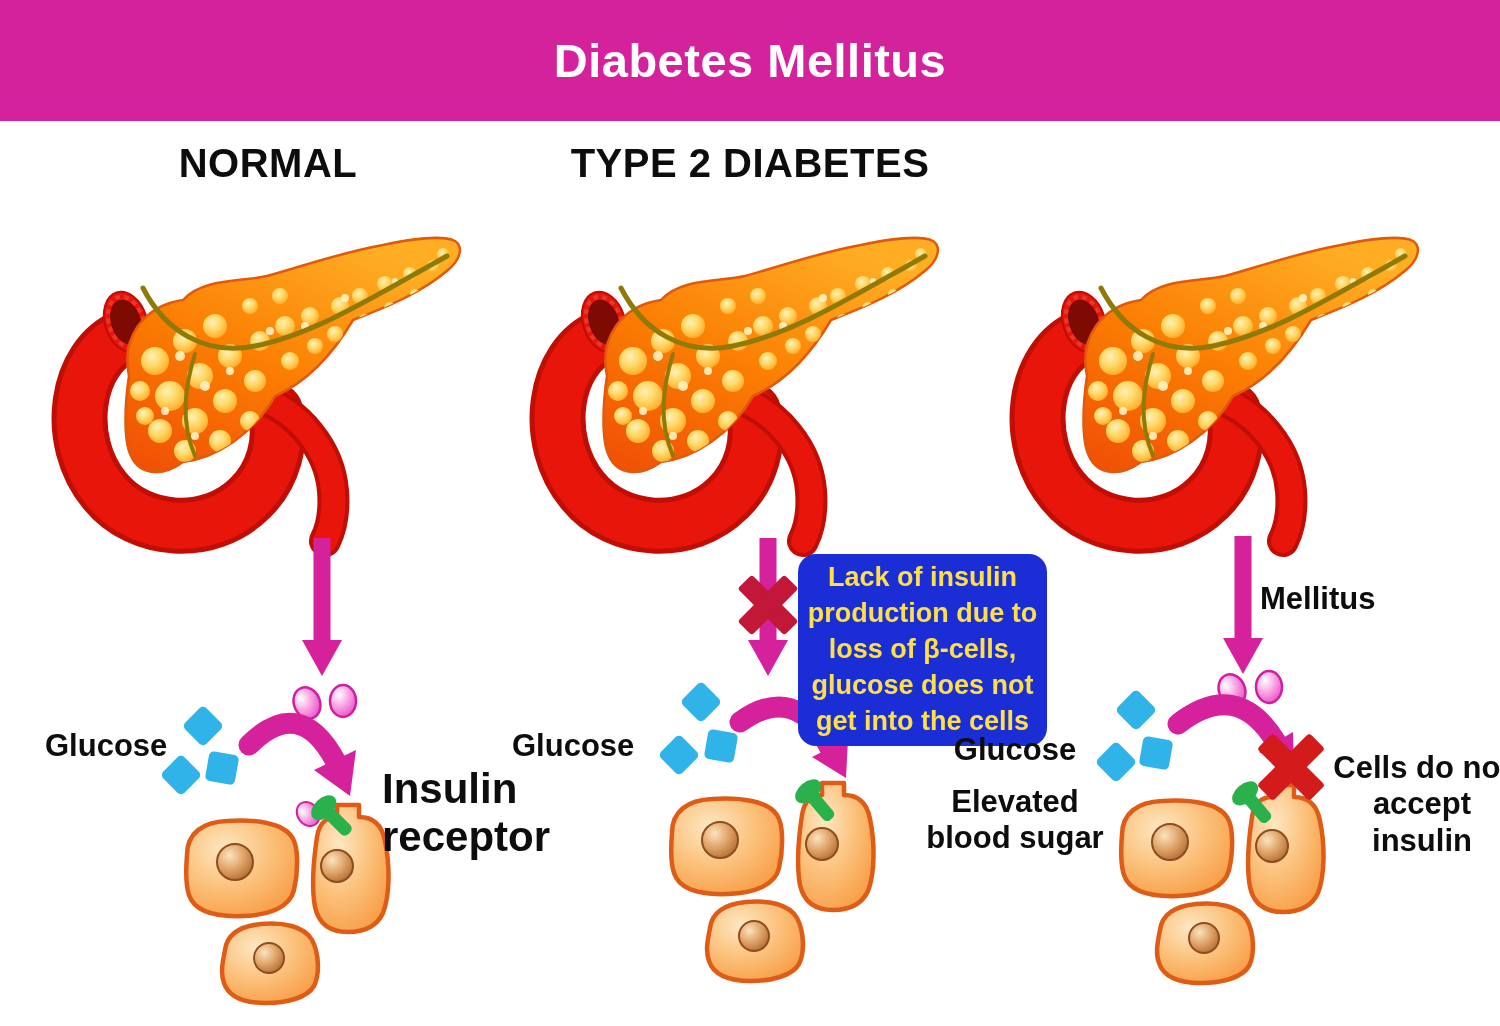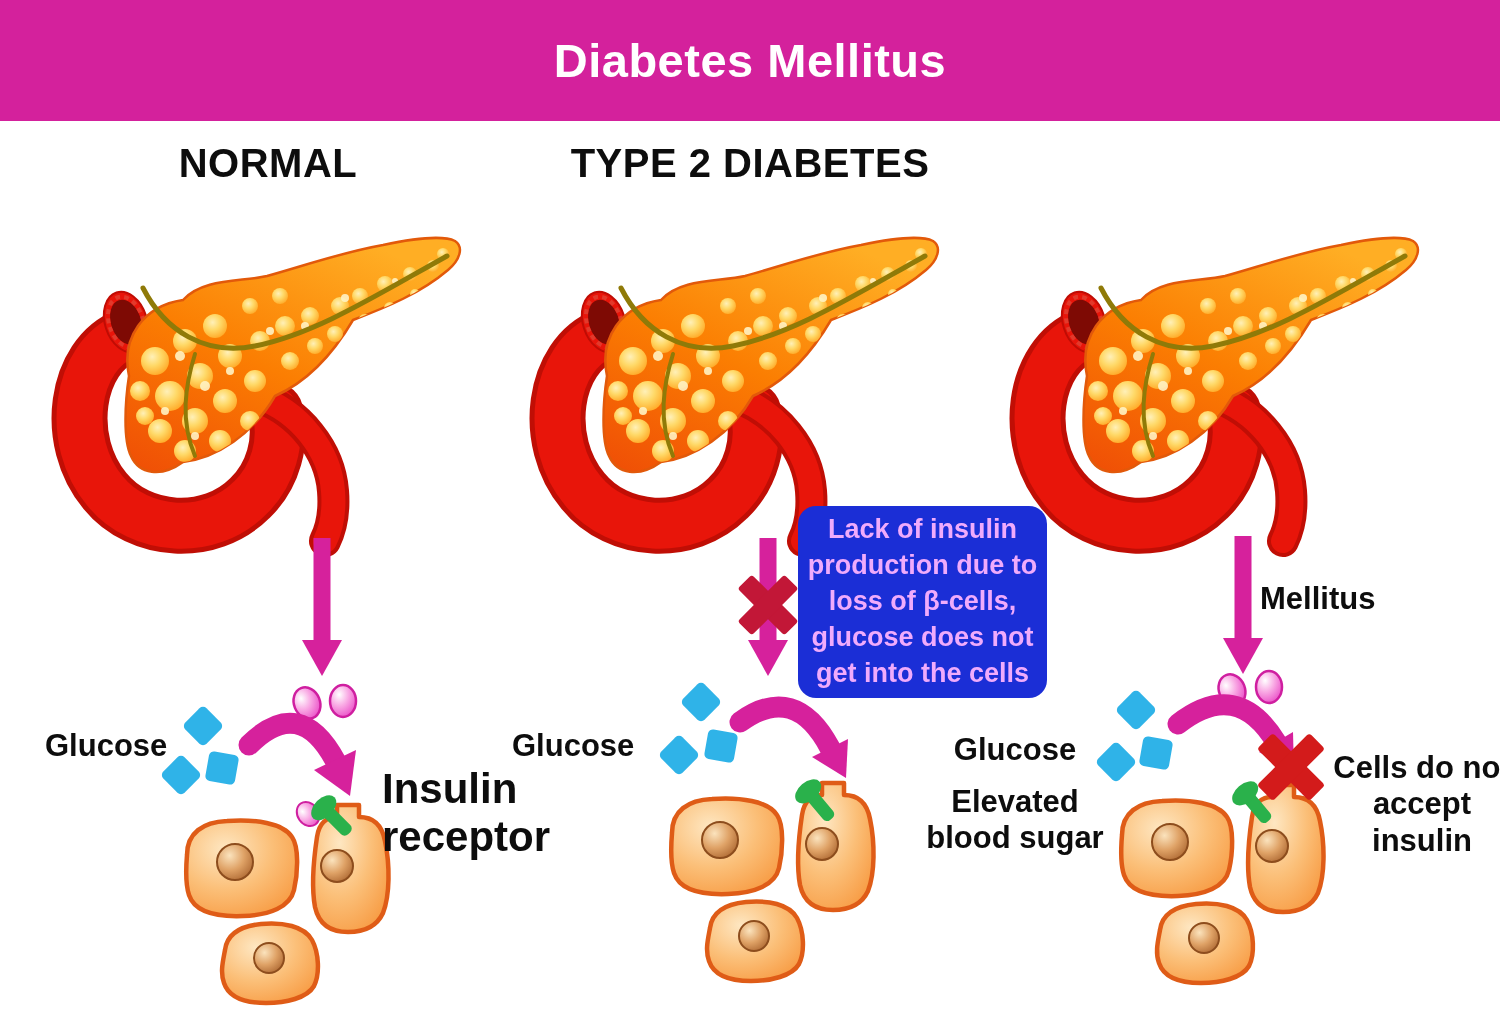--- a/index.html
+++ b/index.html
@@ -6,23 +6,23 @@
   .canvas{position:relative;width:1500px;height:1026px;background:#ffffff;overflow:hidden;
           font-family:"Liberation Sans",sans-serif;}
   .header-bar{position:absolute;left:0;top:0;width:1500px;height:121px;background:#d4219c;
               display:flex;align-items:center;justify-content:center;z-index:4;}
   .page-title{color:#ffffff;font-size:47px;font-weight:bold;letter-spacing:.5px;}
   .col-header{position:absolute;top:141px;font-size:40px;font-weight:bold;color:#0d0d0d;
               text-align:center;letter-spacing:.5px;z-index:3;}
   #h-normal{left:68px;width:400px;}
   #h-t1{left:550px;width:400px;}
   #h-t2{left:1043px;width:400px;}
-  .note-box{position:absolute;background:#1b2ed6;color:#f0abfc;font-weight:bold;border-radius:18px;
+  .note-box{position:absolute;background:#1b2ed6;color:#fde047;font-weight:bold;border-radius:18px;
             text-align:center;display:flex;align-items:center;justify-content:center;
-            padding:18px 8px;box-sizing:border-box;z-index:3;}
+            padding:18px 8px;box-sizing:border-box;z-index:3;margin-top:48px;}
   #box-normal{left:345px;top:549px;width:207px;height:119px;font-size:28px;line-height:1.3;}
   #box-t1{left:798px;top:506px;width:249px;height:192px;font-size:27px;line-height:1.33;}
   .lbl{position:absolute;font-weight:bold;color:#0d0d0d;z-index:3;line-height:1.12;}
   #lbl-glucose-n{left:45px;top:729px;font-size:31px;}
   #lbl-receptor{left:382px;top:765px;width:128px;font-size:42px;line-height:1.15;}
   #lbl-glucose-1{left:512px;top:729px;font-size:31px;}
   #lbl-insulin-2{left:1260px;top:582px;font-size:31px;}
   #lbl-glucose-2{left:915px;top:733px;width:200px;text-align:center;font-size:31px;}
   #lbl-elevated{left:915px;top:784px;width:200px;text-align:center;font-size:31px;line-height:1.17;}
   #lbl-cells2{left:1332px;top:750px;width:180px;text-align:center;font-size:31px;line-height:1.17;}

